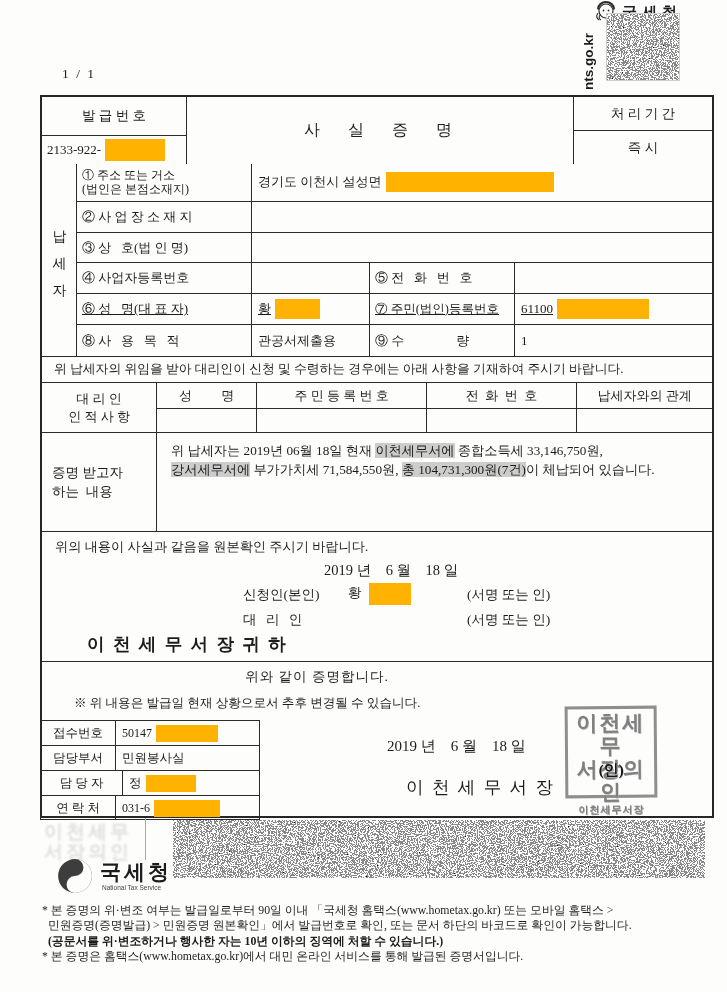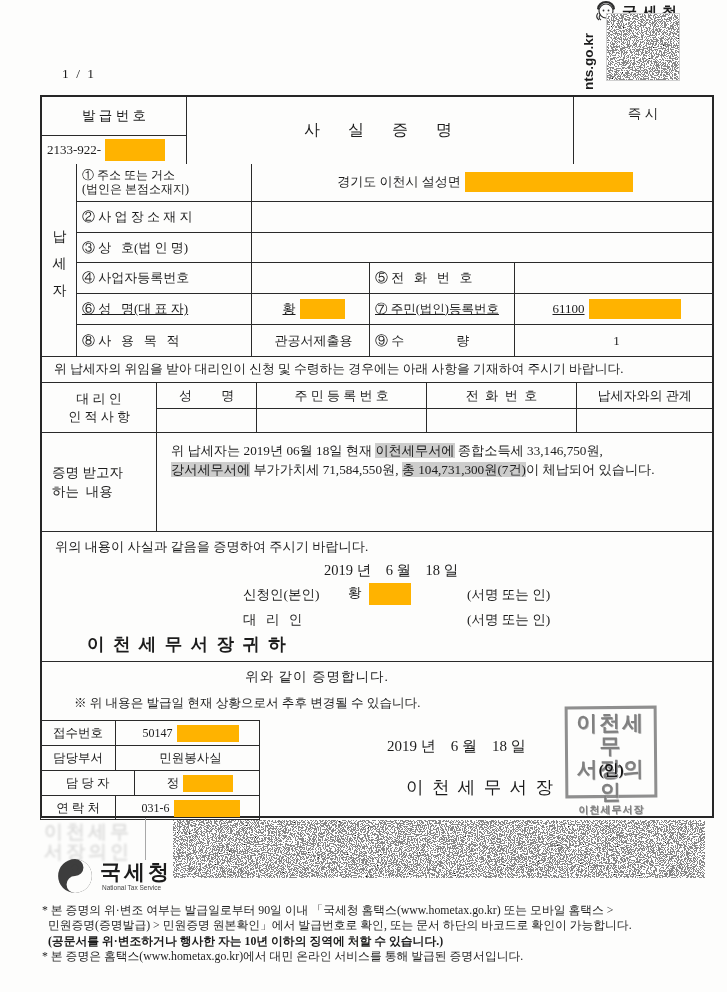--- a/index.html
+++ b/index.html
@@ -9,21 +9,21 @@
   .abs { position: absolute; }
   .sans { font-family: "Liberation Sans", "DejaVu Sans", sans-serif; }
 
   
   .doc { position: absolute; left: 40px; top: 95px; width: 674px; height: 723px; border: 2px solid #262626; }
   .sec { position: absolute; left: 0; width: 670px; }
   .bb { border-bottom: 1px solid #2a2a2a; }
   .br { border-right: 1px solid #2a2a2a; }
   .c { display: flex; align-items: center; justify-content: center; text-align: center; }
   .lbl { display: flex; align-items: center; padding-left: 5px; white-space: pre; font-size: 13px; }
-  .val { display: flex; align-items: center; padding-left: 6px; white-space: pre; font-size: 13px; justify-content: center; }
+  .val { display: flex; align-items: center; padding-left: 6px; white-space: pre; font-size: 13px; }
   .trow { display: flex; }
 
   .redact { display: inline-block; background: #ffb300; height: 20px; vertical-align: middle; margin-left: 4px; }
   .hl { background: rgba(115,115,115,0.35); }
 
   .vtext { writing-mode: vertical-rl; text-orientation: upright; letter-spacing: 13px; font-size: 14px; }
 
   .seal { border: 3px solid #8f8f8f; color: #808080; font-weight: bold; text-align: center;
           transform: rotate(-0.5deg); padding-top: 3px; text-shadow: 0.6px 0.6px 0 #b5b5b5; }
   .seal .srow { font-size: 21px; line-height: 23px; letter-spacing: 2px; }
@@ -79,20 +79,21 @@
     <div class="sec trow" style="top:0; height:67px;">
       <div style="width:145px; display:flex; flex-direction:column;" class="br">
         <div class="c bb" style="height:39px; font-size:13.5px;">발 급 번 호</div>
         <div style="height:28px; display:flex; align-items:center; padding-left:5px; font-size:13px;">
           <span>2133-922-</span>
           <span class="redact" style="width:60px; height:22px;"></span>
         </div>
       </div>
       <div class="c br" style="flex:1; font-size:16px; word-spacing:16px; letter-spacing:4px;">사  실  증  명</div>
       <div style="width:138px; display:flex; flex-direction:column;">
+        <div class="c bb" style="height:34px; font-size:13.5px;">처 리 기 간</div>
         <div class="c" style="height:33px; font-size:13.5px;">즉  시</div>
       </div>
     </div>
 
     <div class="sec trow bb" style="top:67px; height:193px;">
       <div class="c br vtext" style="width:35px;">납세자</div>
       <div style="flex:1; display:flex; flex-direction:column;">
         <div class="trow bb" style="height:38px;">
           <div class="lbl br" style="width:175px; white-space:pre-line; font-size:12px; line-height:14px;">① 주소 또는 거소
  (법인은 본점소재지)</div>
@@ -164,21 +165,21 @@
         <div>증명 받고자</div>
         <div style="white-space:pre;">하는  내용</div>
       </div>
       <div style="flex:1; padding:8px 24px 0 14px; font-size:13.2px; line-height:19px;">
         <div><span>위 납세자는 2019년 06월 18일 현재 </span><span class="hl">이천세무서에</span><span> 종합소득세 33,146,750원,</span></div>
         <div><span class="hl">강서세무서에</span><span> 부가가치세 71,584,550원, </span><span class="hl">총 104,731,300원(7건)</span><span>이 체납되어 있습니다.</span></div>
       </div>
     </div>
 
     <div class="sec bb" style="top:435px; height:130px;">
-      <div class="abs" style="left:13px; top:6px; font-size:13.2px;">위의 내용이 사실과 같음을 증명하여 주시기 바랍니다.</div>
+      <div class="abs" style="left:13px; top:6px; font-size:13.2px;">위의 내용이 사실과 같음을 원본확인 주시기 바랍니다.</div>
       <div class="abs" style="left:282px; top:29px; font-size:14.5px; white-space:pre;">2019 년    6 월    18 일</div>
       <div class="abs" style="left:201px; top:54px; font-size:13.5px;">신청인(본인)</div>
       <div class="abs" style="left:306px; top:51px; font-size:13.5px;">
         <span>황</span>
         <span class="redact" style="width:42px; height:22px;"></span>
       </div>
       <div class="abs" style="left:425px; top:54px; font-size:13.5px;">(서명 또는 인)</div>
       <div class="abs" style="left:201px; top:79px; font-size:13.5px; letter-spacing:3px;">대 리 인</div>
       <div class="abs" style="left:425px; top:79px; font-size:13.5px;">(서명 또는 인)</div>
       <div class="abs bold" style="left:45px; top:100px; font-size:17.5px; letter-spacing:2px;">이 천 세 무 서 장 귀 하</div>
@@ -194,21 +195,21 @@
           <div class="val" style="flex:1; font-size:12px;">
             <span>50147</span>
             <span class="redact" style="width:62px; height:17px;"></span>
           </div>
         </div>
         <div class="trow bb" style="height:25px;">
           <div class="c br" style="width:75px; font-size:12.5px;">담당부서</div>
           <div class="val" style="flex:1; font-size:12.5px;">민원봉사실</div>
         </div>
         <div class="trow bb" style="height:25px;">
-          <div class="c br" style="width:94px; font-size:12.5px; white-space:pre;">담 당 자</div>
+          <div class="c br" style="width:82px; font-size:12.5px; white-space:pre;">담 당 자</div>
           <div class="val" style="flex:1; font-size:12.5px;">
             <span>정</span>
             <span class="redact" style="width:50px; height:17px;"></span>
           </div>
         </div>
         <div class="trow" style="height:24px;">
           <div class="c br" style="width:75px; font-size:12.5px; white-space:pre;">연 락 처</div>
           <div class="val" style="flex:1; font-size:12px;">
             <span>031-6</span>
             <span class="redact" style="width:66px; height:17px;"></span>

